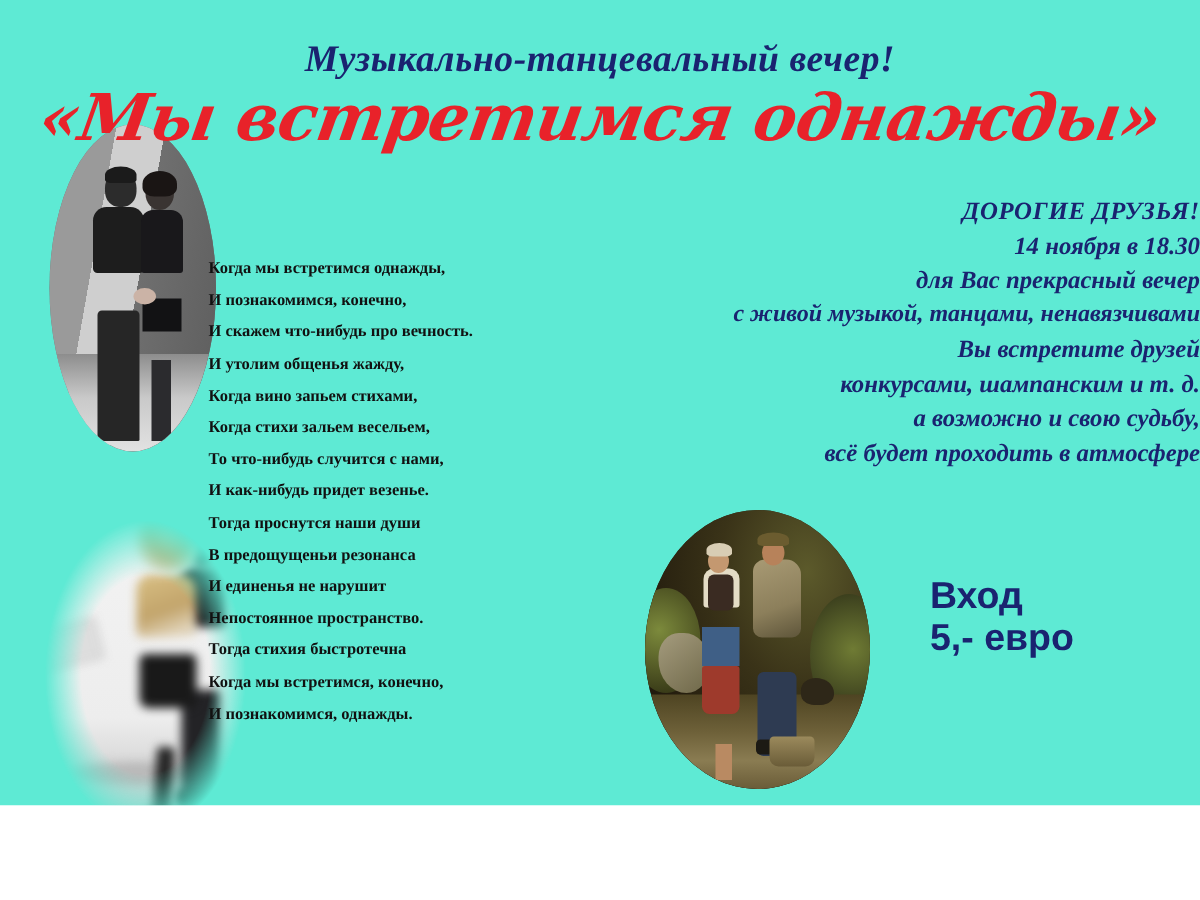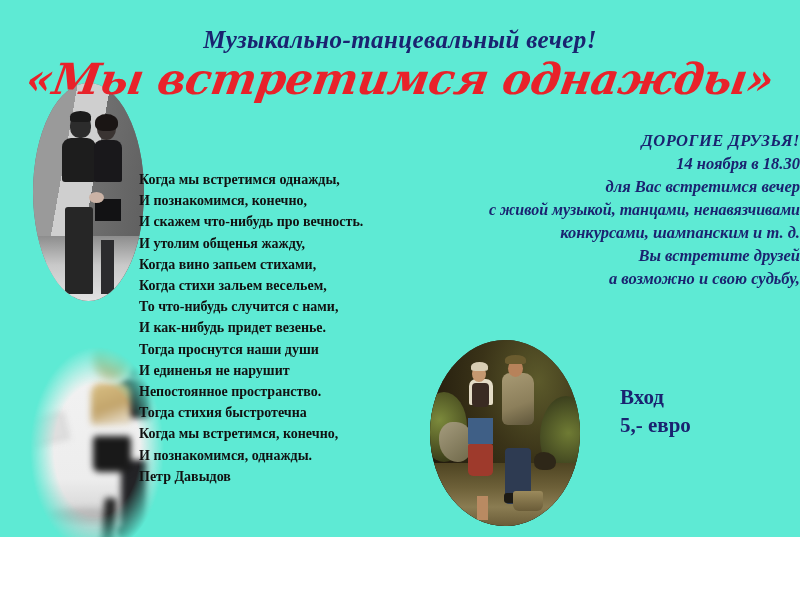--- a/index.html
+++ b/index.html
@@ -53,21 +53,21 @@
   .poem {
     position: absolute;
     left: 139px;
     top: 169px;
     width: 300px;
     z-index: 5;
   }
   .poem-line {
     font-family: "Liberation Serif", "DejaVu Serif", serif;
     font-weight: bold;
-    font-size: 14px;
+    font-size: 11px;
     line-height: 21.2px;
     color: #111111;
     white-space: nowrap;
   }
 
   
   .invite {
     position: absolute;
     left: 400px;
     top: 129px;
@@ -92,23 +92,23 @@
   }
 
   
   .entry {
     position: absolute;
     left: 620px;
     top: 383px;
     z-index: 5;
   }
   .entry-line {
-    font-family: Liberation Serif, serif;
+    font-family: Liberation Sans, sans-serif;
     font-weight: bold;
-    font-size: 21px;
+    font-size: 25px;
     line-height: 28px;
     color: #1a2370;
     white-space: nowrap;
   }
 
   
   .photo-couple {
     position: absolute;
     left: 33px;
     top: 83px;
@@ -433,36 +433,37 @@
   <div class="poem">
     <div class="poem-line">Когда мы встретимся однажды,</div>
     <div class="poem-line">И познакомимся, конечно,</div>
     <div class="poem-line">И скажем что-нибудь про вечность.</div>
     <div class="poem-line">И утолим общенья жажду,</div>
     <div class="poem-line">Когда вино запьем стихами,</div>
     <div class="poem-line">Когда стихи зальем весельем,</div>
     <div class="poem-line">То что-нибудь случится с нами,</div>
     <div class="poem-line">И как-нибудь придет везенье.</div>
     <div class="poem-line">Тогда проснутся наши души</div>
+    <div class="poem-line">В предощущеньи резонанса</div>
     <div class="poem-line">И единенья не нарушит</div>
     <div class="poem-line">Непостоянное пространство.</div>
     <div class="poem-line">Тогда стихия быстротечна</div>
     <div class="poem-line">Когда мы встретимся, конечно,</div>
     <div class="poem-line">И познакомимся, однажды.</div>
-    <div class="poem-line">Петр Давыдов</div>
   </div>
 
   <div class="invite">
     <div class="invite-line caps">ДОРОГИЕ ДРУЗЬЯ!</div>
     <div class="invite-line">14 ноября в 18.30</div>
-    <div class="invite-line">для Вас встретимся вечер</div>
+    <div class="invite-line">для Вас прекрасный вечер</div>
     <div class="invite-line wide">с живой музыкой, танцами, ненавязчивами</div>
+    <div class="invite-line">Вы встретите друзей</div>
     <div class="invite-line">конкурсами, шампанским и т. д.</div>
-    <div class="invite-line">Вы встретите друзей</div>
     <div class="invite-line">а возможно и свою судьбу,</div>
+    <div class="invite-line">всё будет проходить в атмосфере</div>
   </div>
 
   <div class="entry">
     <div class="entry-line">Вход</div>
     <div class="entry-line">5,- евро</div>
   </div>
 
 </div>
 
 </body></html>

